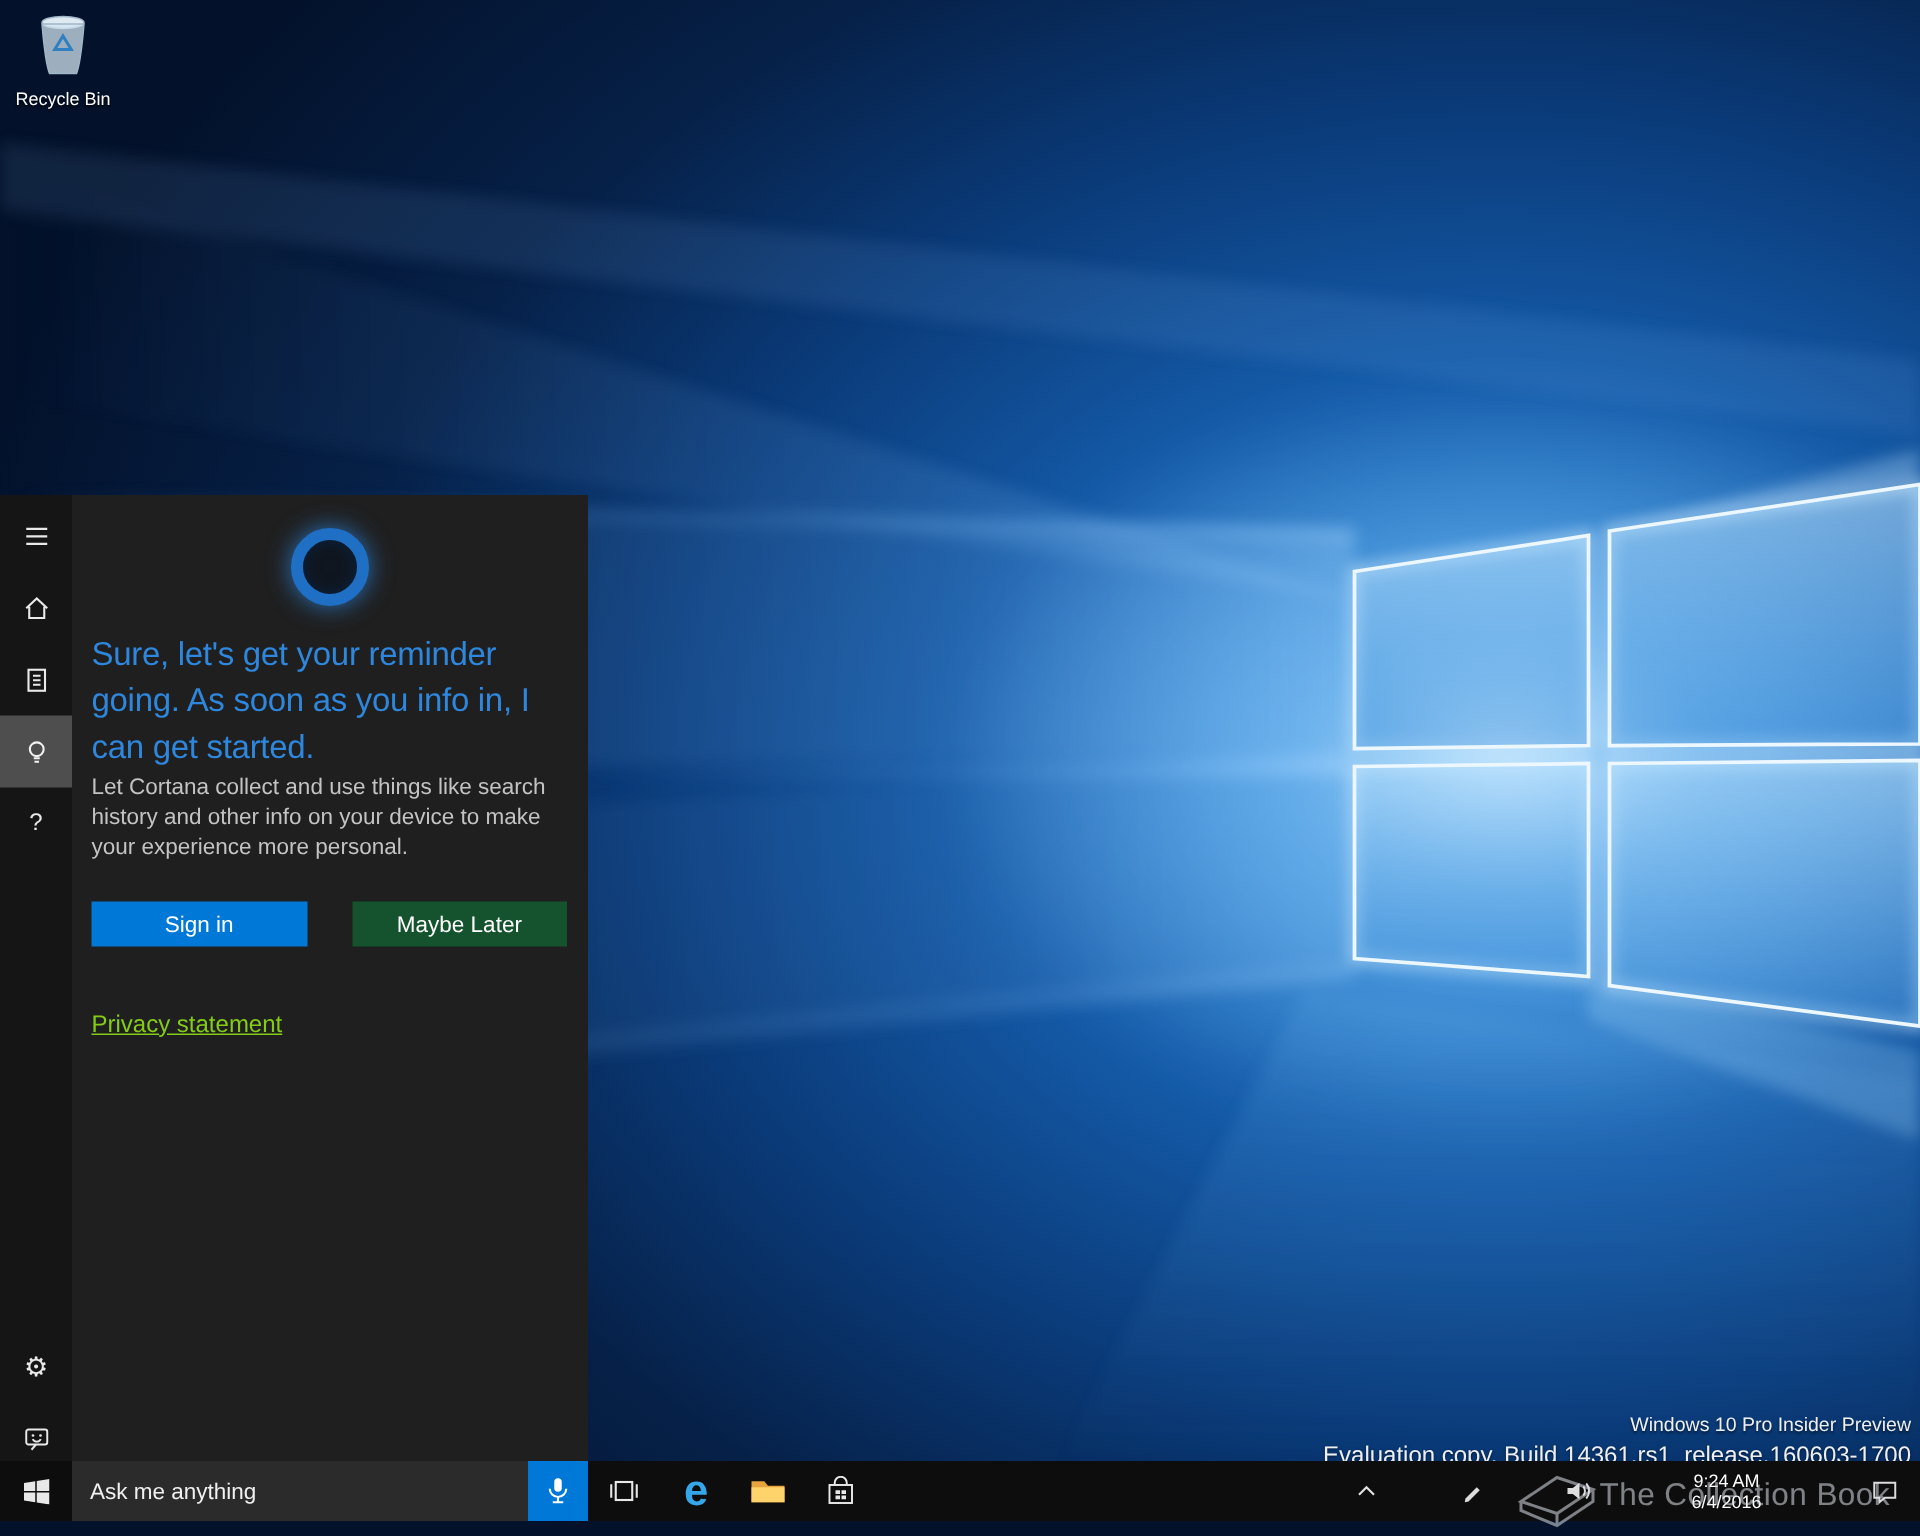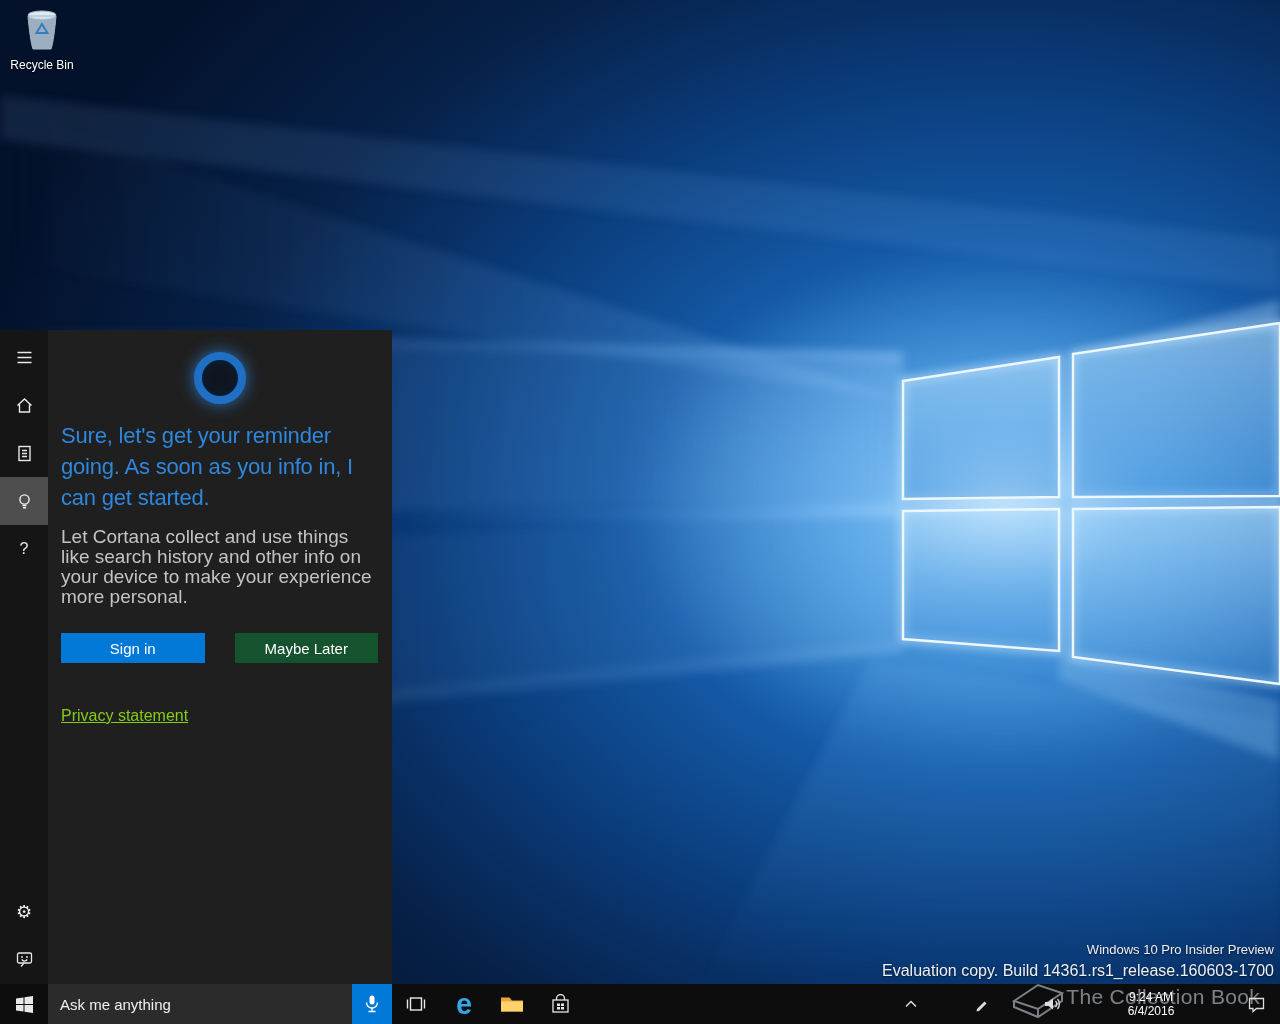--- a/index.html
+++ b/index.html
@@ -20,35 +20,35 @@
     justify-content:space-between;padding:3px 0 1px;box-sizing:border-box;}
   .rail-group{display:flex;flex-direction:column;}
   .rail-item{width:48px;height:48px;display:flex;align-items:center;justify-content:center;cursor:pointer;}
   .rail-item.active{background:#4e4e4e;}
   .rail-item span{font-size:16px;color:#e9e9e9;}
   .rail-item span.gear{font-family:"DejaVu Sans", sans-serif;font-size:18px;}
   .panel{flex:1;background:#1f1f1f;padding:0 14px 0 13px;box-sizing:border-box;}
   .ring{width:36px;height:36px;border:8px solid #1f6fc4;border-radius:50%;margin:22px auto 0;
     box-shadow:0 0 16px rgba(45,130,215,.85), inset 0 0 10px rgba(8,35,70,.9);background:#10161f;}
   .heading{margin-top:16px;font-size:22px;line-height:31px;color:#2e87dc;font-weight:400;letter-spacing:-0.2px;}
-  .cbody{margin:14px 0 0;font-size:19px;line-height:20px;color:#c3c3c3;}
+  .cbody{margin:2px 0 0;font-size:15px;line-height:20px;color:#c3c3c3;}
   .btns{display:flex;margin-top:26px;gap:30px;}
   .btn{flex:1;height:30px;border:none;color:#fff;font-size:15px;font-family:inherit;cursor:pointer;background:#14532d;}
   .btn.primary{background:#0078d7;}
   .privacy{display:inline-block;margin-top:26px;color:#84cc16;font-size:16px;
     text-decoration:underline;cursor:pointer;}
 
   
   .insider{position:absolute;right:6px;bottom:44px;text-align:right;z-index:5;
     color:rgba(255,255,255,.93);text-shadow:0 1px 2px rgba(0,0,0,.6);}
   .insider .l1{font-size:13px;margin-bottom:5px;}
   .insider .l2{font-size:16px;}
 
   
-  .taskbar{position:absolute;left:0;bottom:0;width:1280px;height:40px;background:#0d0d0d;
+  .taskbar{position:absolute;left:0;bottom:10px;width:1280px;height:40px;background:#0d0d0d;
     display:flex;align-items:stretch;z-index:20;}
   .start{width:48px;display:flex;align-items:center;justify-content:center;cursor:pointer;}
   .searchbox{width:344px;background:#2b2b2b;display:flex;align-items:center;}
   .searchbox input{flex:1;height:100%;background:transparent;border:none;outline:none;
     color:#f0f0f0;font-size:15px;padding:0 6px 0 12px;font-family:inherit;}
   .searchbox input::placeholder{color:#f0f0f0;opacity:1;}
   .micbtn{width:40px;height:40px;background:#0078d7;display:flex;align-items:center;
     justify-content:center;cursor:pointer;flex:0 0 auto;}
   .tb-icon{width:48px;display:flex;align-items:center;justify-content:center;cursor:pointer;}
   .edge-e{font-size:29px;font-weight:bold;color:#35a6e8;line-height:1;}

